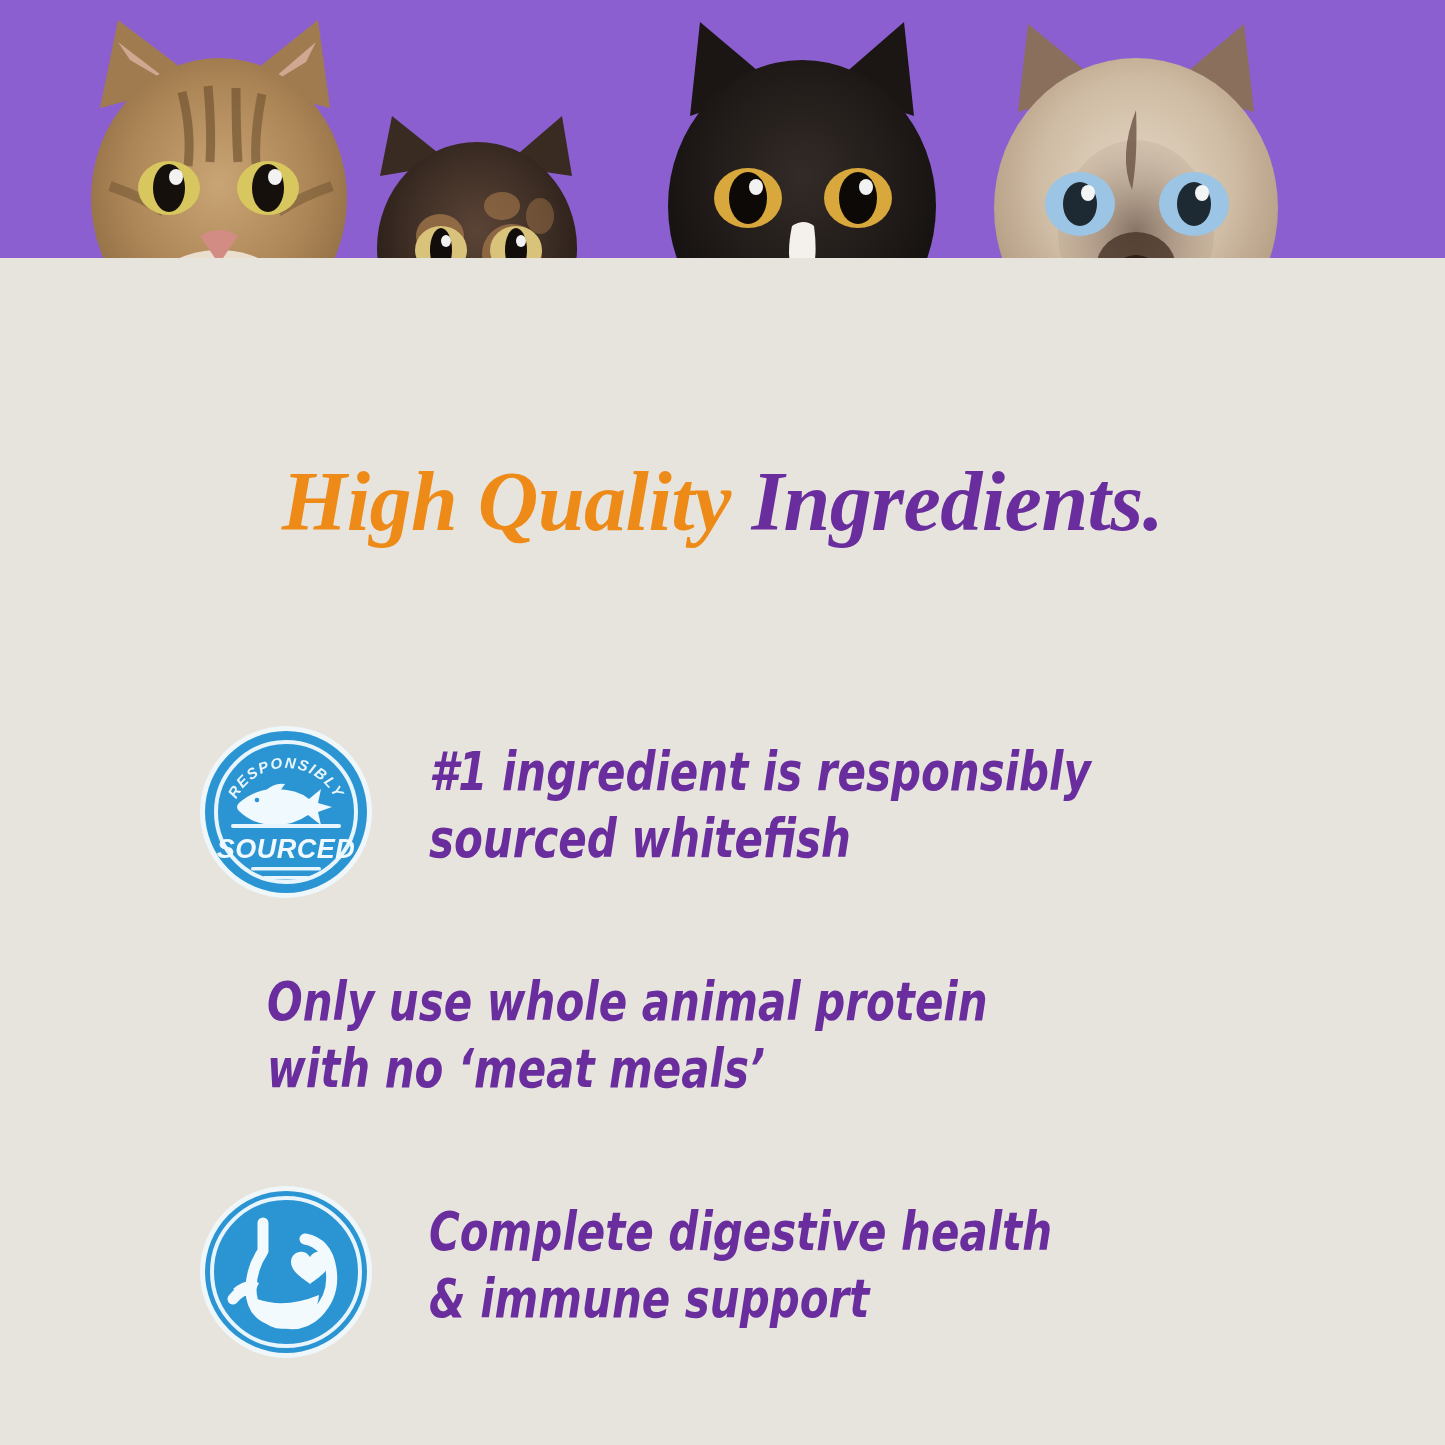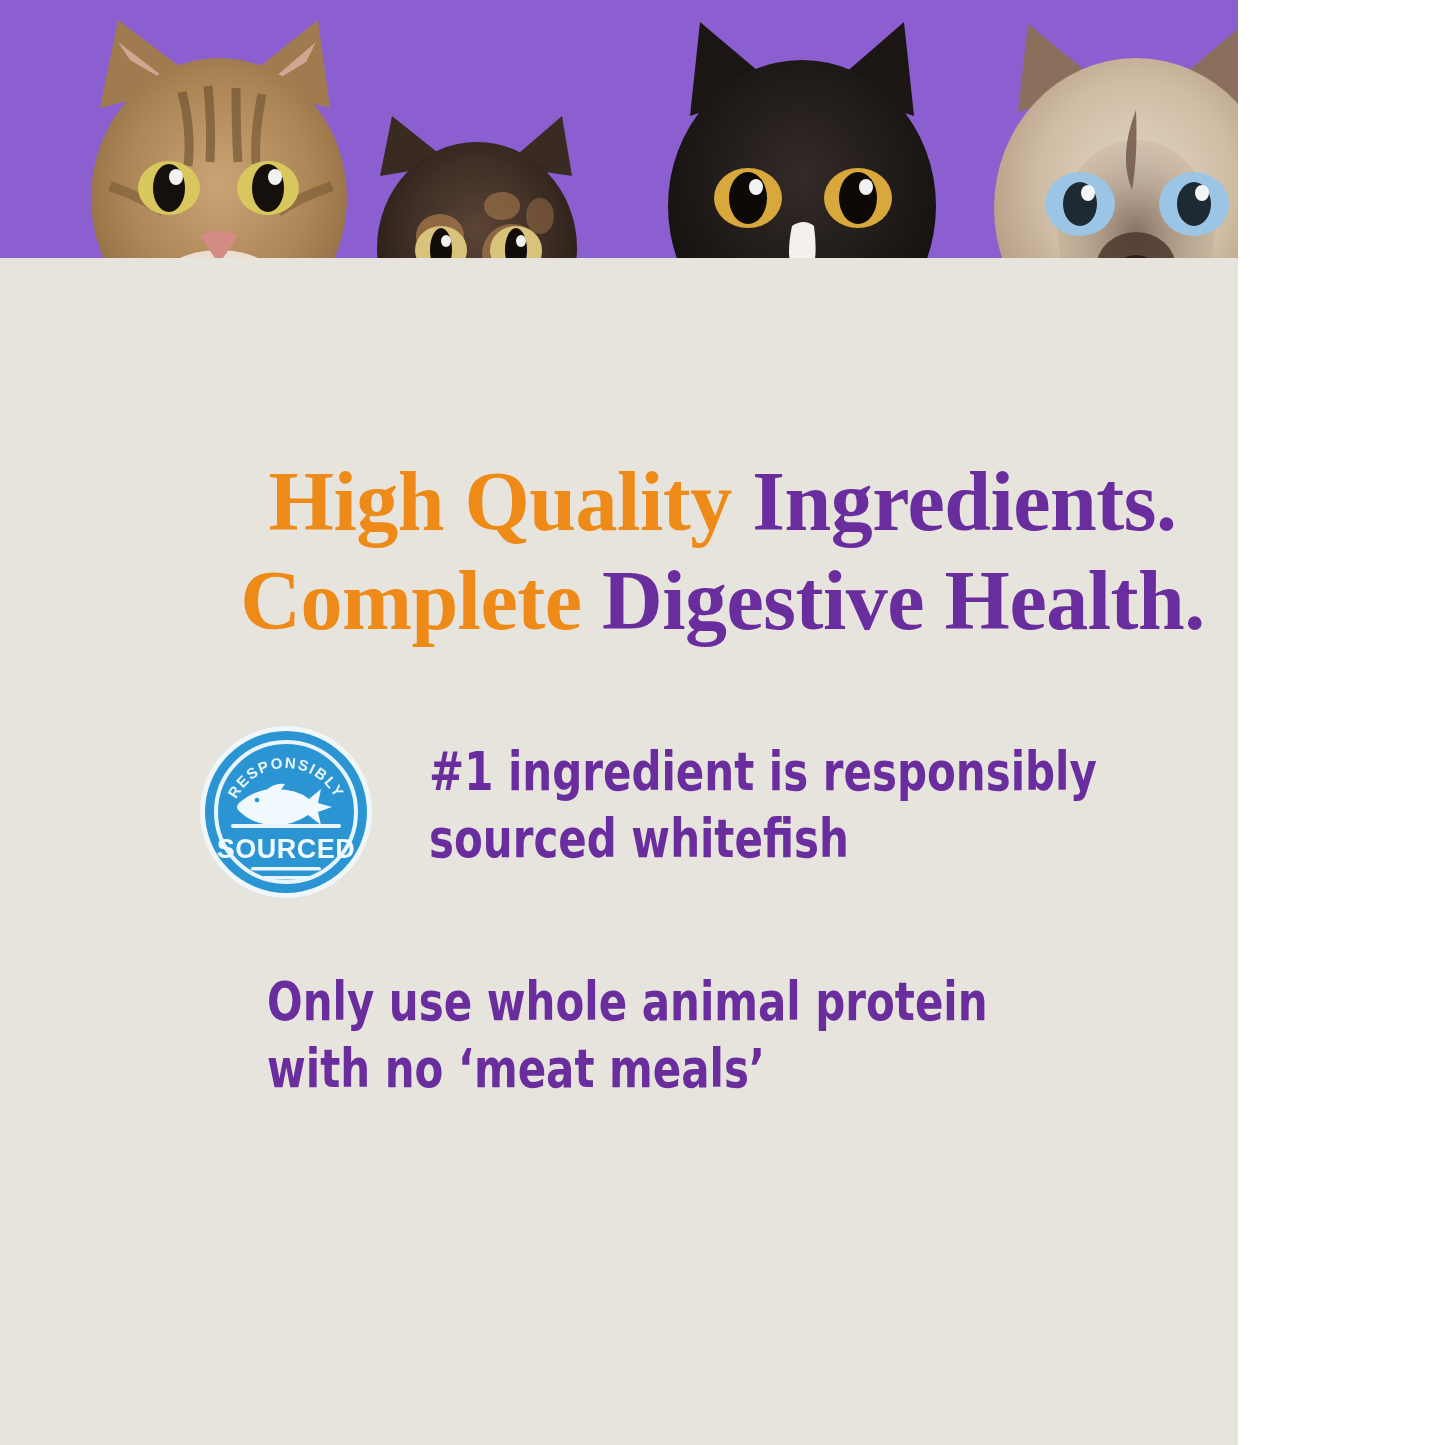--- a/index.html
+++ b/index.html
@@ -6,24 +6,25 @@
     margin: 0;
     padding: 0;
     background: #ffffff;
   }
   body {
     font-family: "Liberation Sans", sans-serif;
   }
 
   .poster {
     position: relative;
-    width: 1238px;
+    width: 1445px;
     height: 1445px;
     overflow: hidden;
     background: #E7E4DD;
+    font-style: italic;
   }
 
   
   .banner {
     position: absolute;
     left: 0; top: 0;
     width: 1445px;
     height: 420px;
     background: #8C5FD1;
     overflow: hidden;
@@ -289,21 +290,20 @@
         <path d="M1090 360 q46 46 92 0 l20 80 h-132 Z" fill="#F1EAE0"></path>
       </g>
     </svg>
 
     <div class="arc-fill"></div>
     <div class="arc"></div>
   </div>
 
   <div class="headline">
     <div class="headline-line"><span class="w-orange">High Quality </span><span class="w-purple">Ingredients.</span></div>
-    <div class="headline-line"><span class="w-orange">Complete </span><span class="w-purple">Digestive Health.</span></div>
   </div>
 
   <div class="bullets">
 
     <div class="bullet">
       <div class="bullet-icon">
         <div class="chip">
           <svg viewBox="0 0 162 162">
             <defs>
               <path id="arcPath" d="M 26 92 A 55 55 0 0 1 136 92" fill="none"></path>
@@ -333,15 +333,41 @@
       </div>
     </div>
 
     <div class="bullet">
       <div class="bullet-text">
         <div>Only use whole animal protein</div>
         <div>with no ‘meat meals’</div>
       </div>
     </div>
 
+    <div class="bullet">
+      <div class="bullet-icon">
+        <div class="chip">
+          <svg viewBox="0 0 162 162">
+            <circle cx="81" cy="81" r="78" fill="#2B95D3"></circle>
+            <circle cx="81" cy="81" r="74" fill="none" stroke="#E8F5FC" stroke-width="4"></circle>
+
+            <g fill="none" stroke="#F2FAFE" stroke-width="11" stroke-linecap="round" stroke-linejoin="round">
+              <path d="M58 32 q0 20 0 28 q-12 18 -12 38 q0 26 24 32 q26 8 42 -8 q18 -18 14 -44
+                       q-4 -26 -26 -30"></path>
+              <path d="M46 96 q-12 4 -18 12"></path>
+            </g>
+            <path d="M28 98 q14 -12 26 -6 l-8 16 Z" fill="#F2FAFE"></path>
+
+            <path d="M52 108 q28 10 62 -4 q-2 22 -20 30 q-24 10 -38 -6 q-5 -8 -4 -20 Z" fill="#F2FAFE"></path>
+
+            <path d="M105 66 c-5 -9 -19 -6 -19 5 c0 10 13 17 19 22 c6 -5 19 -12 19 -22
+                     c0 -11 -14 -14 -19 -5 Z" fill="#F2FAFE"></path>
+          </svg>
+        </div>
+      </div>
+      <div class="bullet-text">
+        <div>Complete digestive health</div>
+        <div>&amp; immune support</div>
+      </div>
+    </div>
 
   </div>
 </div>
 
 </body></html>

